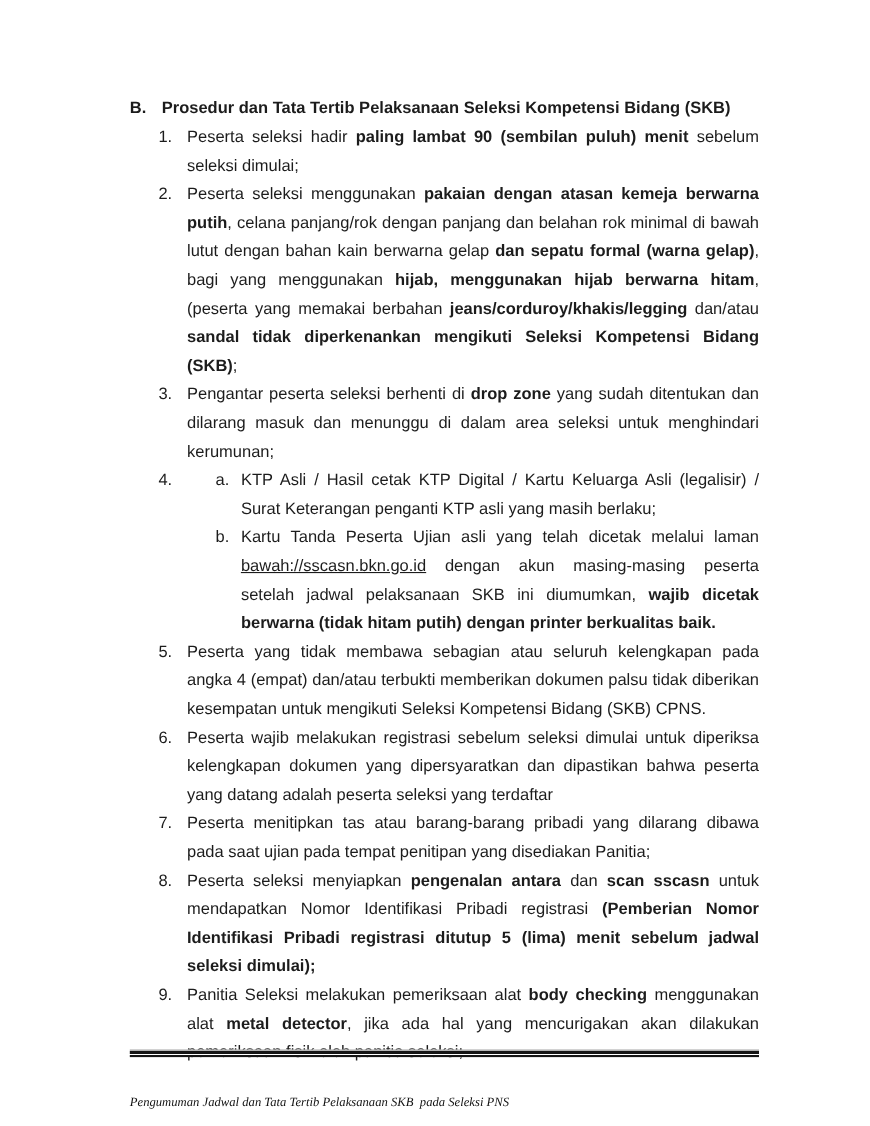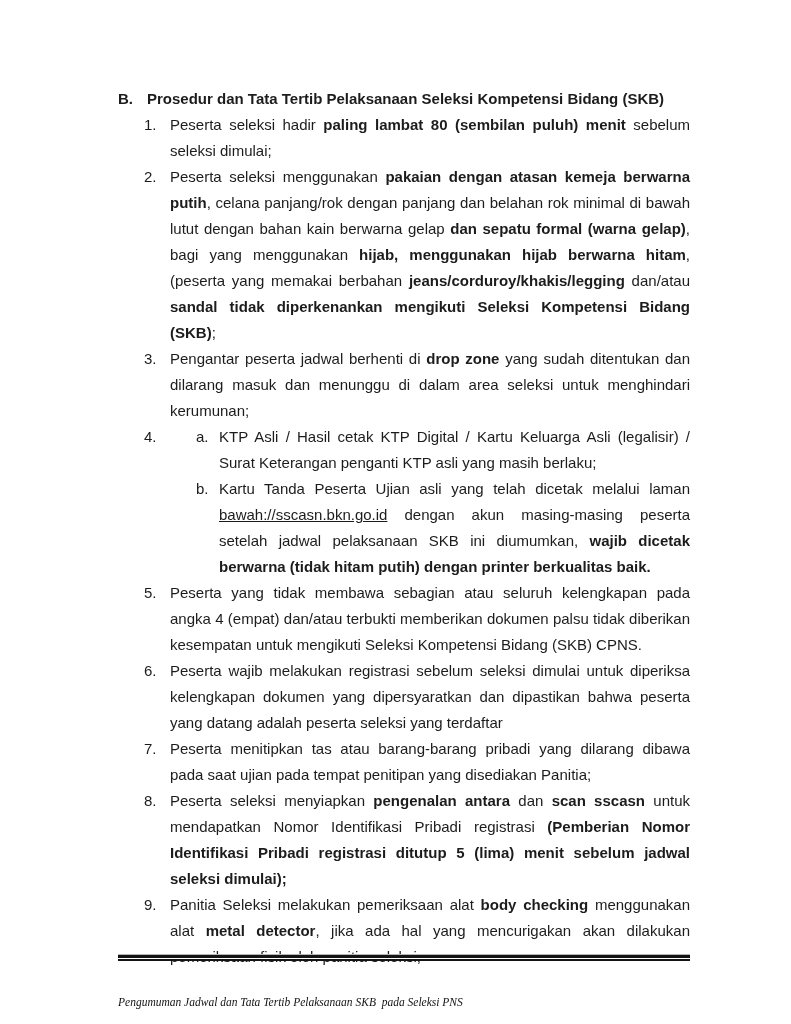--- a/index.html
+++ b/index.html
@@ -60,31 +60,31 @@
 
     <div class="heading">
       <span class="heading-num">B.</span>
       <span class="heading-title">Prosedur dan Tata Tertib Pelaksanaan Seleksi Kompetensi Bidang (SKB)</span>
     </div>
 
     <div class="list">
 
       <div class="item">
         <span class="item-num">1.</span>
-        <p class="item-body"><span>Peserta seleksi hadir </span><span class="b">paling lambat 80 (sembilan puluh) menit</span><span> sebelum seleksi dimulai;</span></p>
+        <p class="item-body"><span>Peserta seleksi hadir </span><span class="b">paling lambat 90 (sembilan puluh) menit</span><span> sebelum seleksi dimulai;</span></p>
       </div>
 
       <div class="item">
         <span class="item-num">2.</span>
         <p class="item-body"><span>Peserta seleksi menggunakan </span><span class="b">pakaian dengan atasan kemeja berwarna putih</span><span>, celana panjang/rok dengan panjang dan belahan rok minimal di bawah lutut dengan bahan kain berwarna gelap </span><span class="b">dan sepatu formal (warna gelap)</span><span>, bagi yang menggunakan </span><span class="b">hijab, menggunakan hijab berwarna hitam</span><span>, (peserta yang memakai berbahan </span><span class="b">jeans/corduroy/khakis/legging</span><span> dan/atau </span><span class="b">sandal tidak diperkenankan mengikuti Seleksi Kompetensi Bidang (SKB)</span><span>;</span></p>
       </div>
 
       <div class="item">
         <span class="item-num">3.</span>
-        <p class="item-body"><span>Pengantar peserta jadwal berhenti di </span><span class="bi">drop zone</span><span> yang sudah ditentukan dan dilarang masuk dan menunggu di dalam area seleksi untuk menghindari kerumunan;</span></p>
+        <p class="item-body"><span>Pengantar peserta seleksi berhenti di </span><span class="bi">drop zone</span><span> yang sudah ditentukan dan dilarang masuk dan menunggu di dalam area seleksi untuk menghindari kerumunan;</span></p>
       </div>
 
       <div class="item">
         <span class="item-num">4.</span>
         <div class="item-body">
           <div class="sub">
             <span class="sub-num">a.</span>
             <p class="sub-body"><span>KTP Asli / Hasil cetak KTP Digital / Kartu Keluarga Asli (legalisir) / Surat Keterangan penganti KTP asli yang masih berlaku;</span></p>
           </div>
           <div class="sub">

